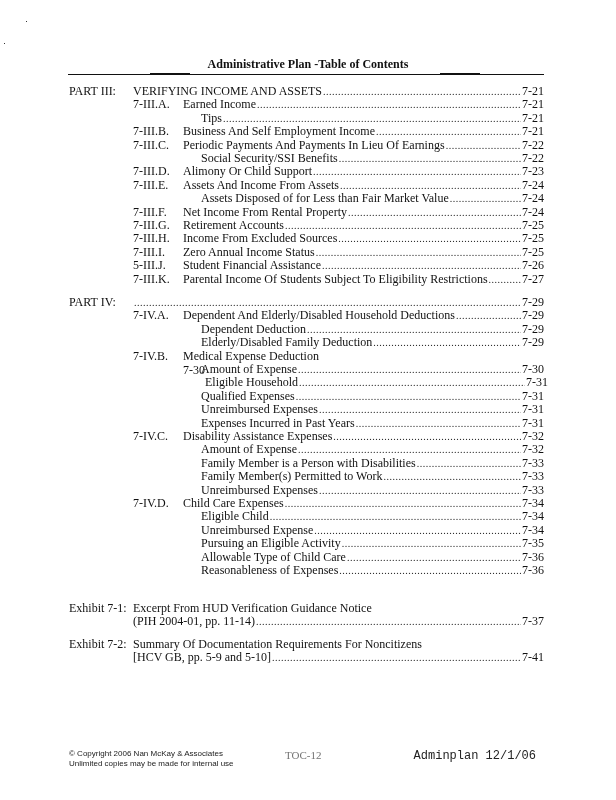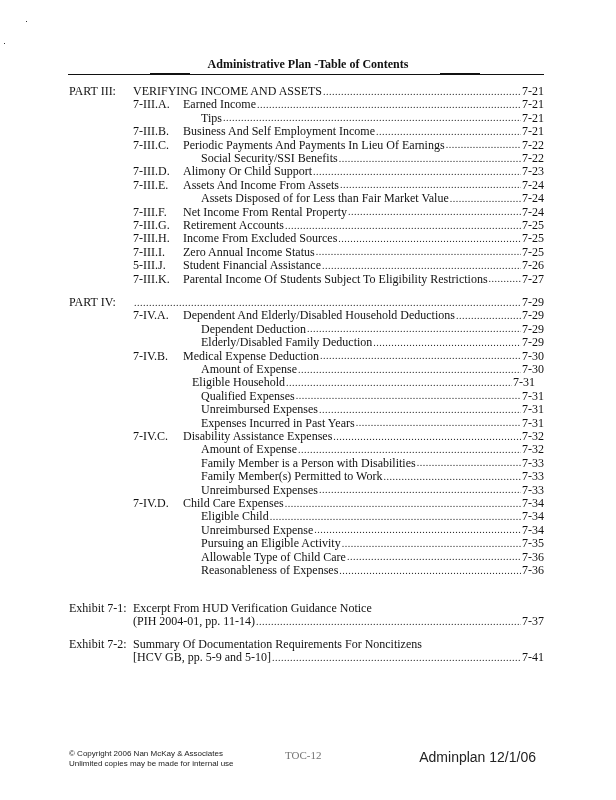--- a/index.html
+++ b/index.html
@@ -18,41 +18,41 @@
     }
     .header-rule-thick {
       position: absolute; top: 73px; left: 150px; width: 40px; height: 2px; background: #111;
     }
     .header-rule-thick2 {
       position: absolute; top: 73px; left: 440px; width: 40px; height: 2px; background: #111;
     }
     .toc { position: absolute; left: 0; top: 0; width: 616px; }
     .row {
       position: absolute; height: 14px; font-size: 12px; line-height: 14px;
-      display: flex; align-items: center; white-space: nowrap;
+      display: flex; align-items: flex-start; white-space: nowrap;
     }
     .row .lead { flex: 1 1 auto; overflow: hidden; margin: 0 1px; }
     .row .lead::after {
       content: "..................................................................................................................................................................................................................";
       letter-spacing: 0.5px; font-size: 10px; color: #222;
     }
     .row .pg { flex: 0 0 auto; text-align: right; }
     .part-label, .sec-label, .ex-label {
       position: absolute; font-size: 12px; line-height: 14px; white-space: nowrap;
     }
     .footer-left {
       position: absolute; left: 69px; top: 749px; font-family: "Liberation Sans", sans-serif;
       font-size: 8px; line-height: 10px; color: #222;
     }
     .footer-center {
       position: absolute; left: 285px; top: 749px; font-size: 11px; color: #737373;
     }
     .footer-right {
-      position: absolute; right: 80px; top: 749px; font-family: Liberation Sans, sans-serif;
-      font-size: 14px; color: #222;
+      position: absolute; right: 80px; top: 749px; font-family: Liberation Mono, monospace;
+      font-size: 12px; color: #222;
     }
   </style>
 </head>
 <body>
 
 <div class="speck" style="left:26px;top:21px;"></div>
 <div class="speck" style="left:4px;top:43px;"></div>
 
 <div class="header-title">Administrative Plan -Table of Contents</div>
 <div class="header-rule"></div>
@@ -162,31 +162,31 @@
       <span>Dependent Deduction</span>
       <span class="lead"></span>
       <span class="pg">7-29</span>
     </div>
     <div class="row" style="left: 201px; top: 335.2px; width: 343px;">
       <span>Elderly/Disabled Family Deduction</span>
       <span class="lead"></span>
       <span class="pg">7-29</span>
     </div>
     <div class="sec-label" style="left: 133px; top: 348.6px;">7-IV.B.</div>
-    <div class="row" style="left: 183px; top: 348.6px; width: 361px;">
+    <div class="row" style="left: 183px; top: 348.6px; width: 361px; flex-direction: column;">
       <span>Medical Expense Deduction</span>
       <span class="lead"></span>
       <span class="pg">7-30</span>
     </div>
     <div class="row" style="left: 201px; top: 362px; width: 343px;">
       <span>Amount of Expense</span>
       <span class="lead"></span>
       <span class="pg">7-30</span>
     </div>
-    <div class="row" style="left: 192px; top: 375.4px; width: 343px;">
+    <div class="row" style="left: 205px; top: 375.4px; width: 343px;">
       <span>Eligible Household</span>
       <span class="lead"></span>
       <span class="pg">7-31</span>
     </div>
     <div class="row" style="left: 201px; top: 388.8px; width: 343px;">
       <span>Qualified Expenses</span>
       <span class="lead"></span>
       <span class="pg">7-31</span>
     </div>
     <div class="row" style="left: 201px; top: 402.2px; width: 343px;">

